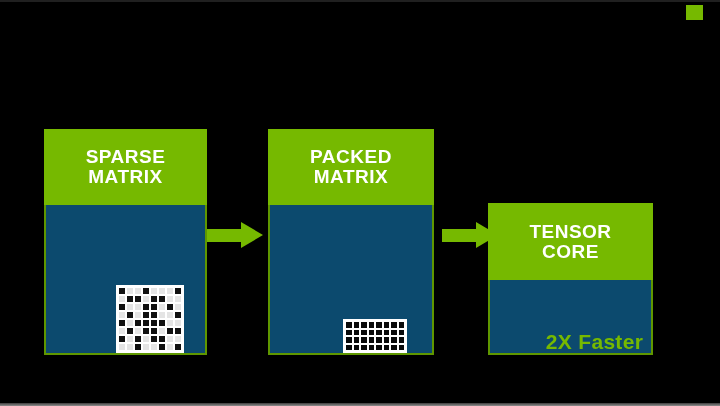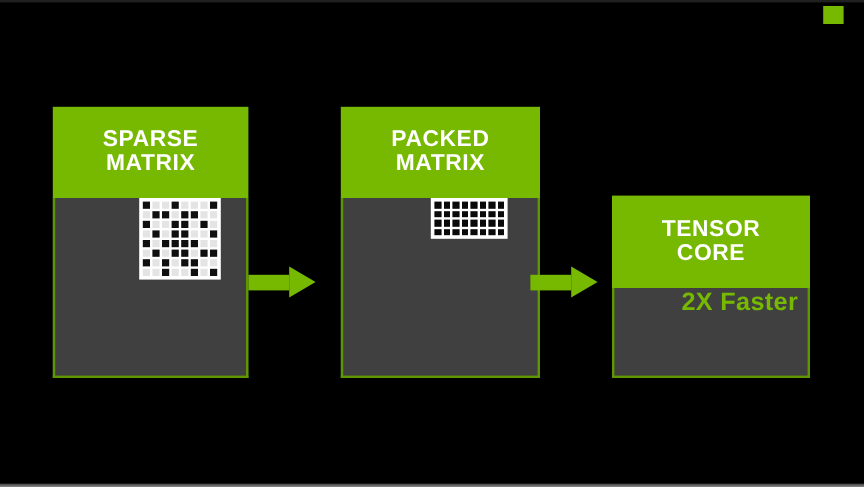--- a/index.html
+++ b/index.html
@@ -5,34 +5,34 @@
   html,body{margin:0;padding:0;background:#000;}
   .slide{
     position:relative;width:720px;height:406px;overflow:hidden;
     background:var(--bg,#000);
     font-family:"Liberation Sans","DejaVu Sans",sans-serif;
   }
   .edge-top{position:absolute;left:0;top:0;width:720px;height:2px;background:#202020;}
   .edge-bottom{position:absolute;left:0;bottom:0;width:720px;height:3px;
     background:linear-gradient(to bottom,#3c3c3c,#8f8f8f);}
   .corner-marker{position:absolute;left:686px;top:5px;width:17px;height:15px;background:var(--green);}
-  .flow-box{position:absolute;}
+  .flow-box{position:absolute;margin-top:40px;}
   .box-header{
     width:100%;background:var(--green);display:flex;flex-direction:column;
     align-items:center;justify-content:center;text-align:center;
     color:#fff;font-weight:bold;font-size:19px;line-height:20px;letter-spacing:0.5px;
   }
   .box-body{
-    width:100%;box-sizing:border-box;background:#404040;
+    width:100%;box-sizing:border-box;background:#0c4a6e;
     border:2px solid var(--border-green);border-top:none;
-    display:flex;align-items:flex-start;justify-content:center;padding-left:48px;
+    display:flex;align-items:flex-end;justify-content:center;padding-left:48px;
   }
   .box-sparse{left:44px;top:89px;width:163px;height:226px;}
-  .box-packed{left:284px;top:89px;width:166px;height:226px;}
-  .box-tensor{left:510px;top:163px;width:165px;height:152px;}
+  .box-packed{left:268px;top:89px;width:166px;height:226px;}
+  .box-tensor{left:488px;top:163px;width:165px;height:152px;}
   .box-sparse .box-header,.box-packed .box-header{height:76px;}
   .box-tensor .box-header{height:77px;}
   .box-sparse .box-body,.box-packed .box-body{height:150px;}
   .box-tensor .box-body{height:75px;}
   .tensor-text{
     color:var(--green);font-weight:bold;font-size:21px;line-height:23px;
     text-align:center;letter-spacing:0.3px;
   }
   .matrix-grid{
     display:grid;gap:2px;padding:3px;background:var(--grid-line);

